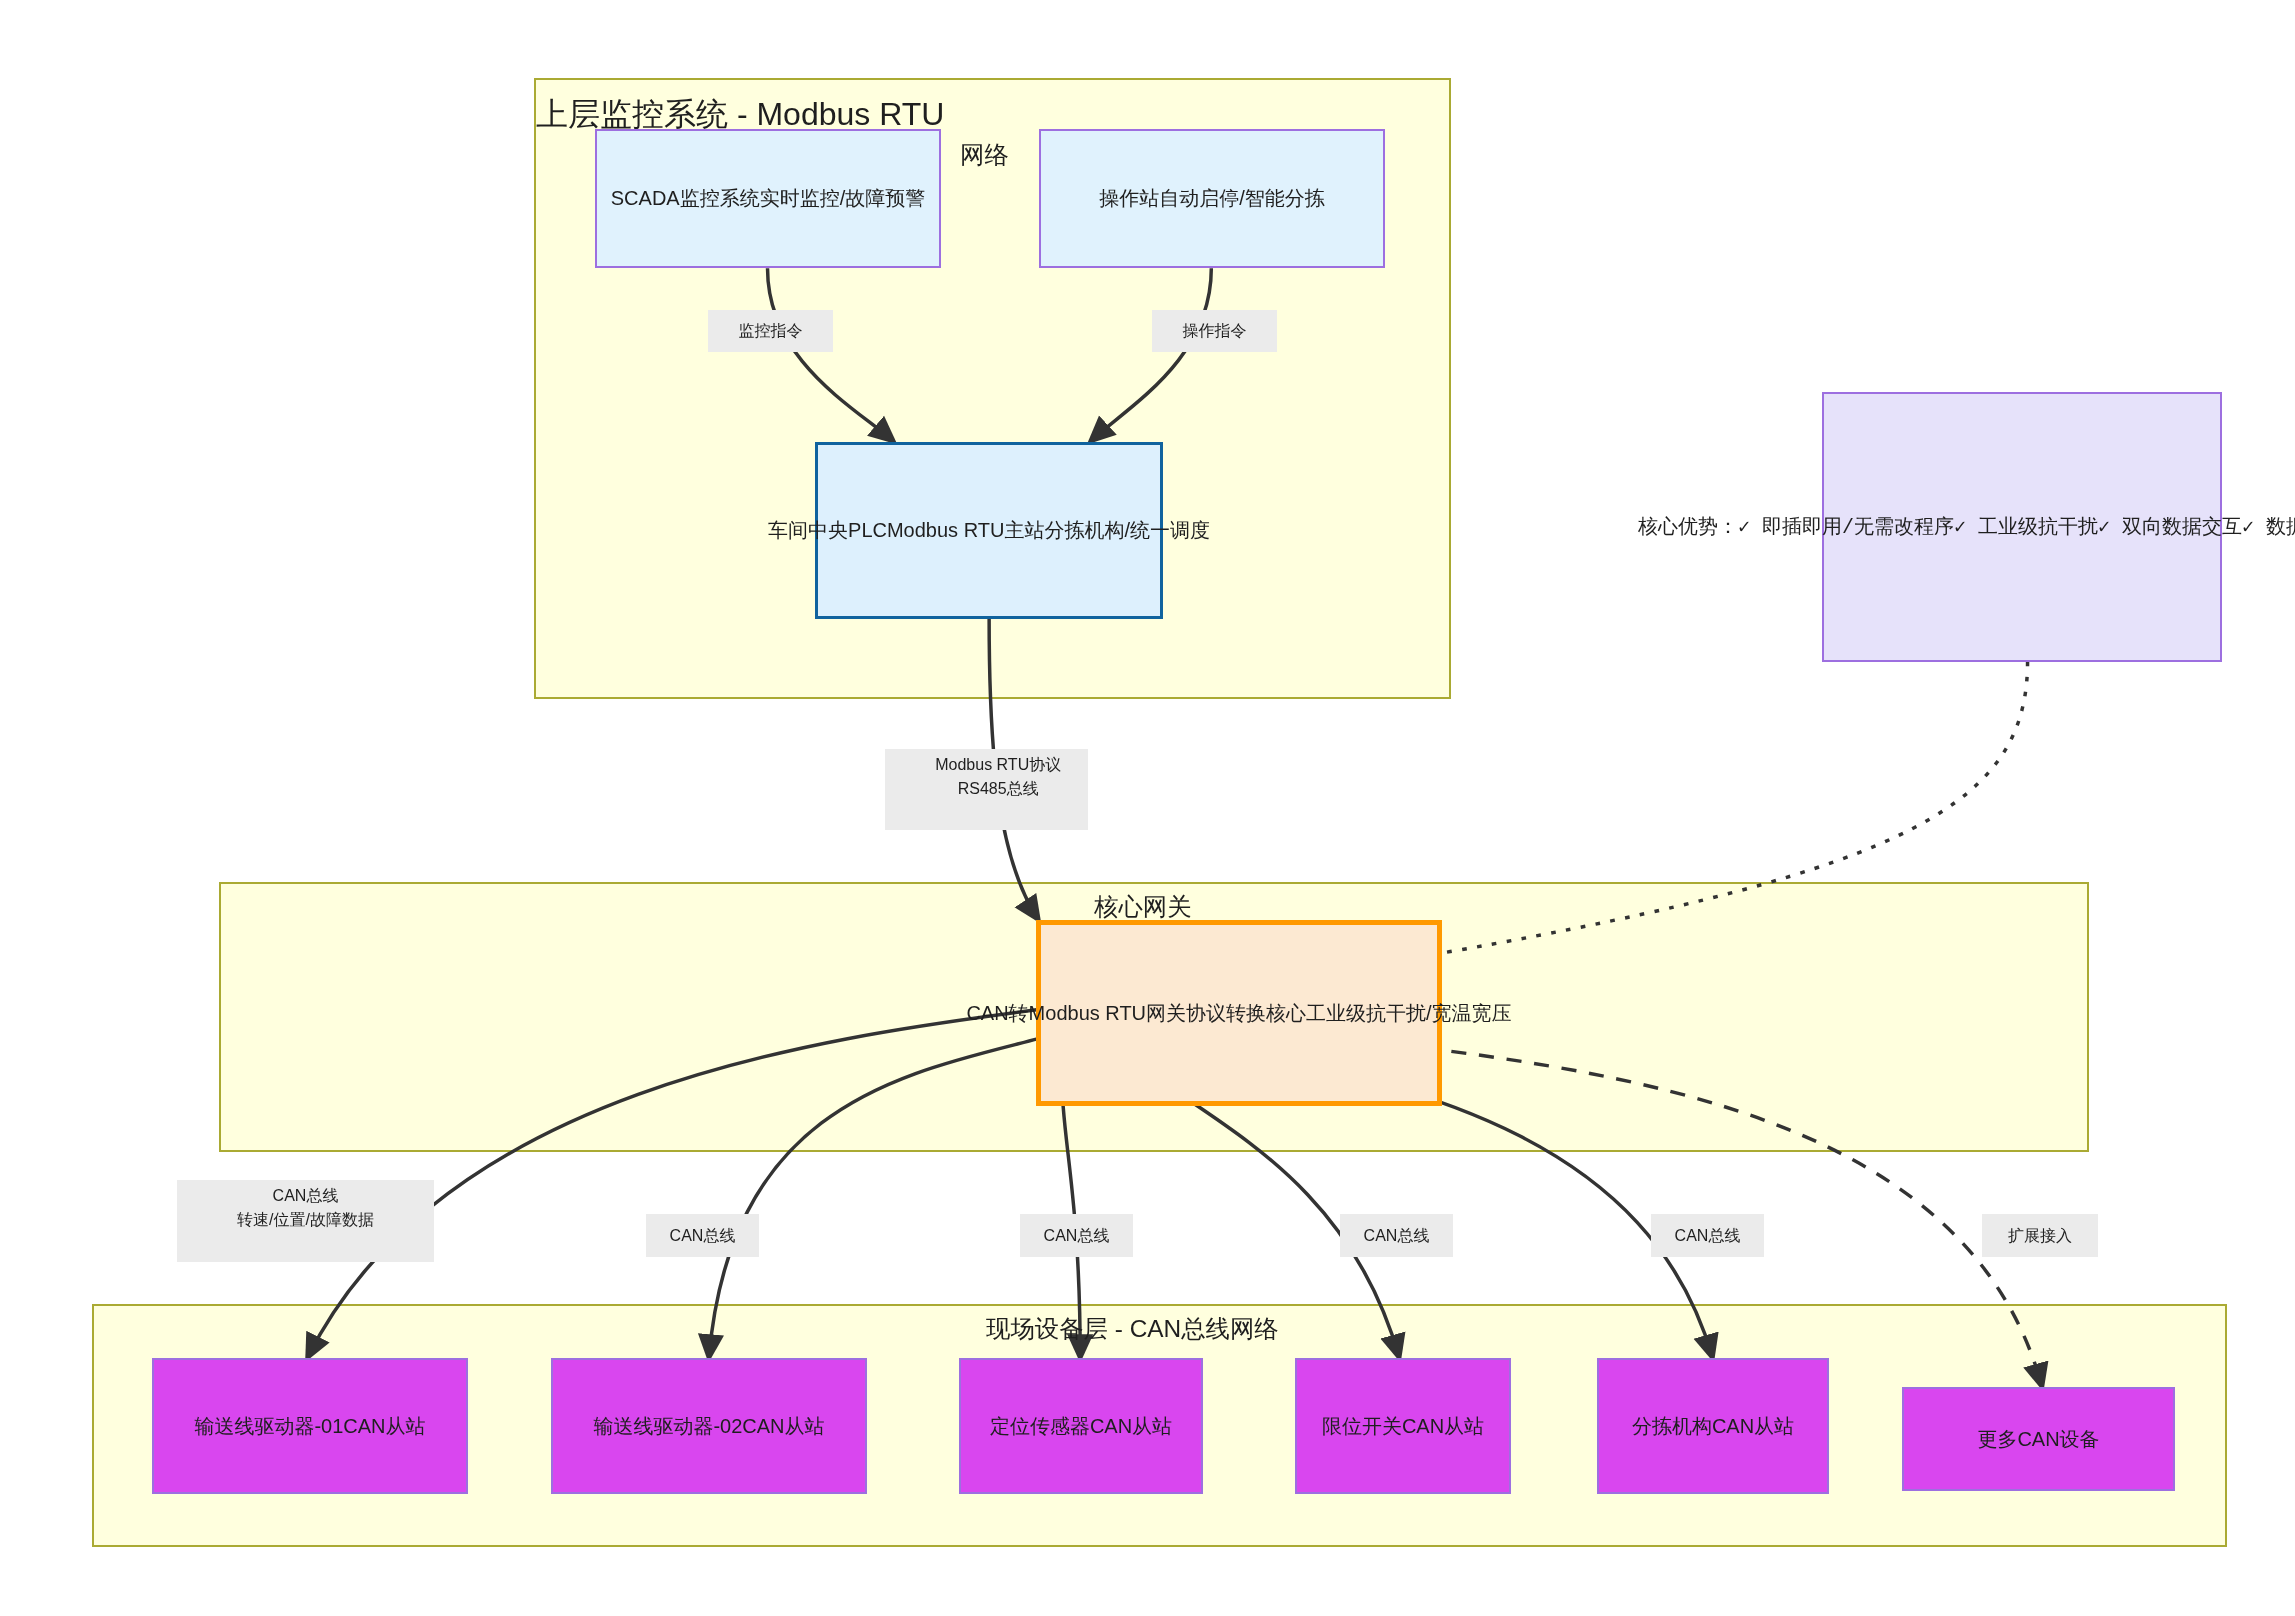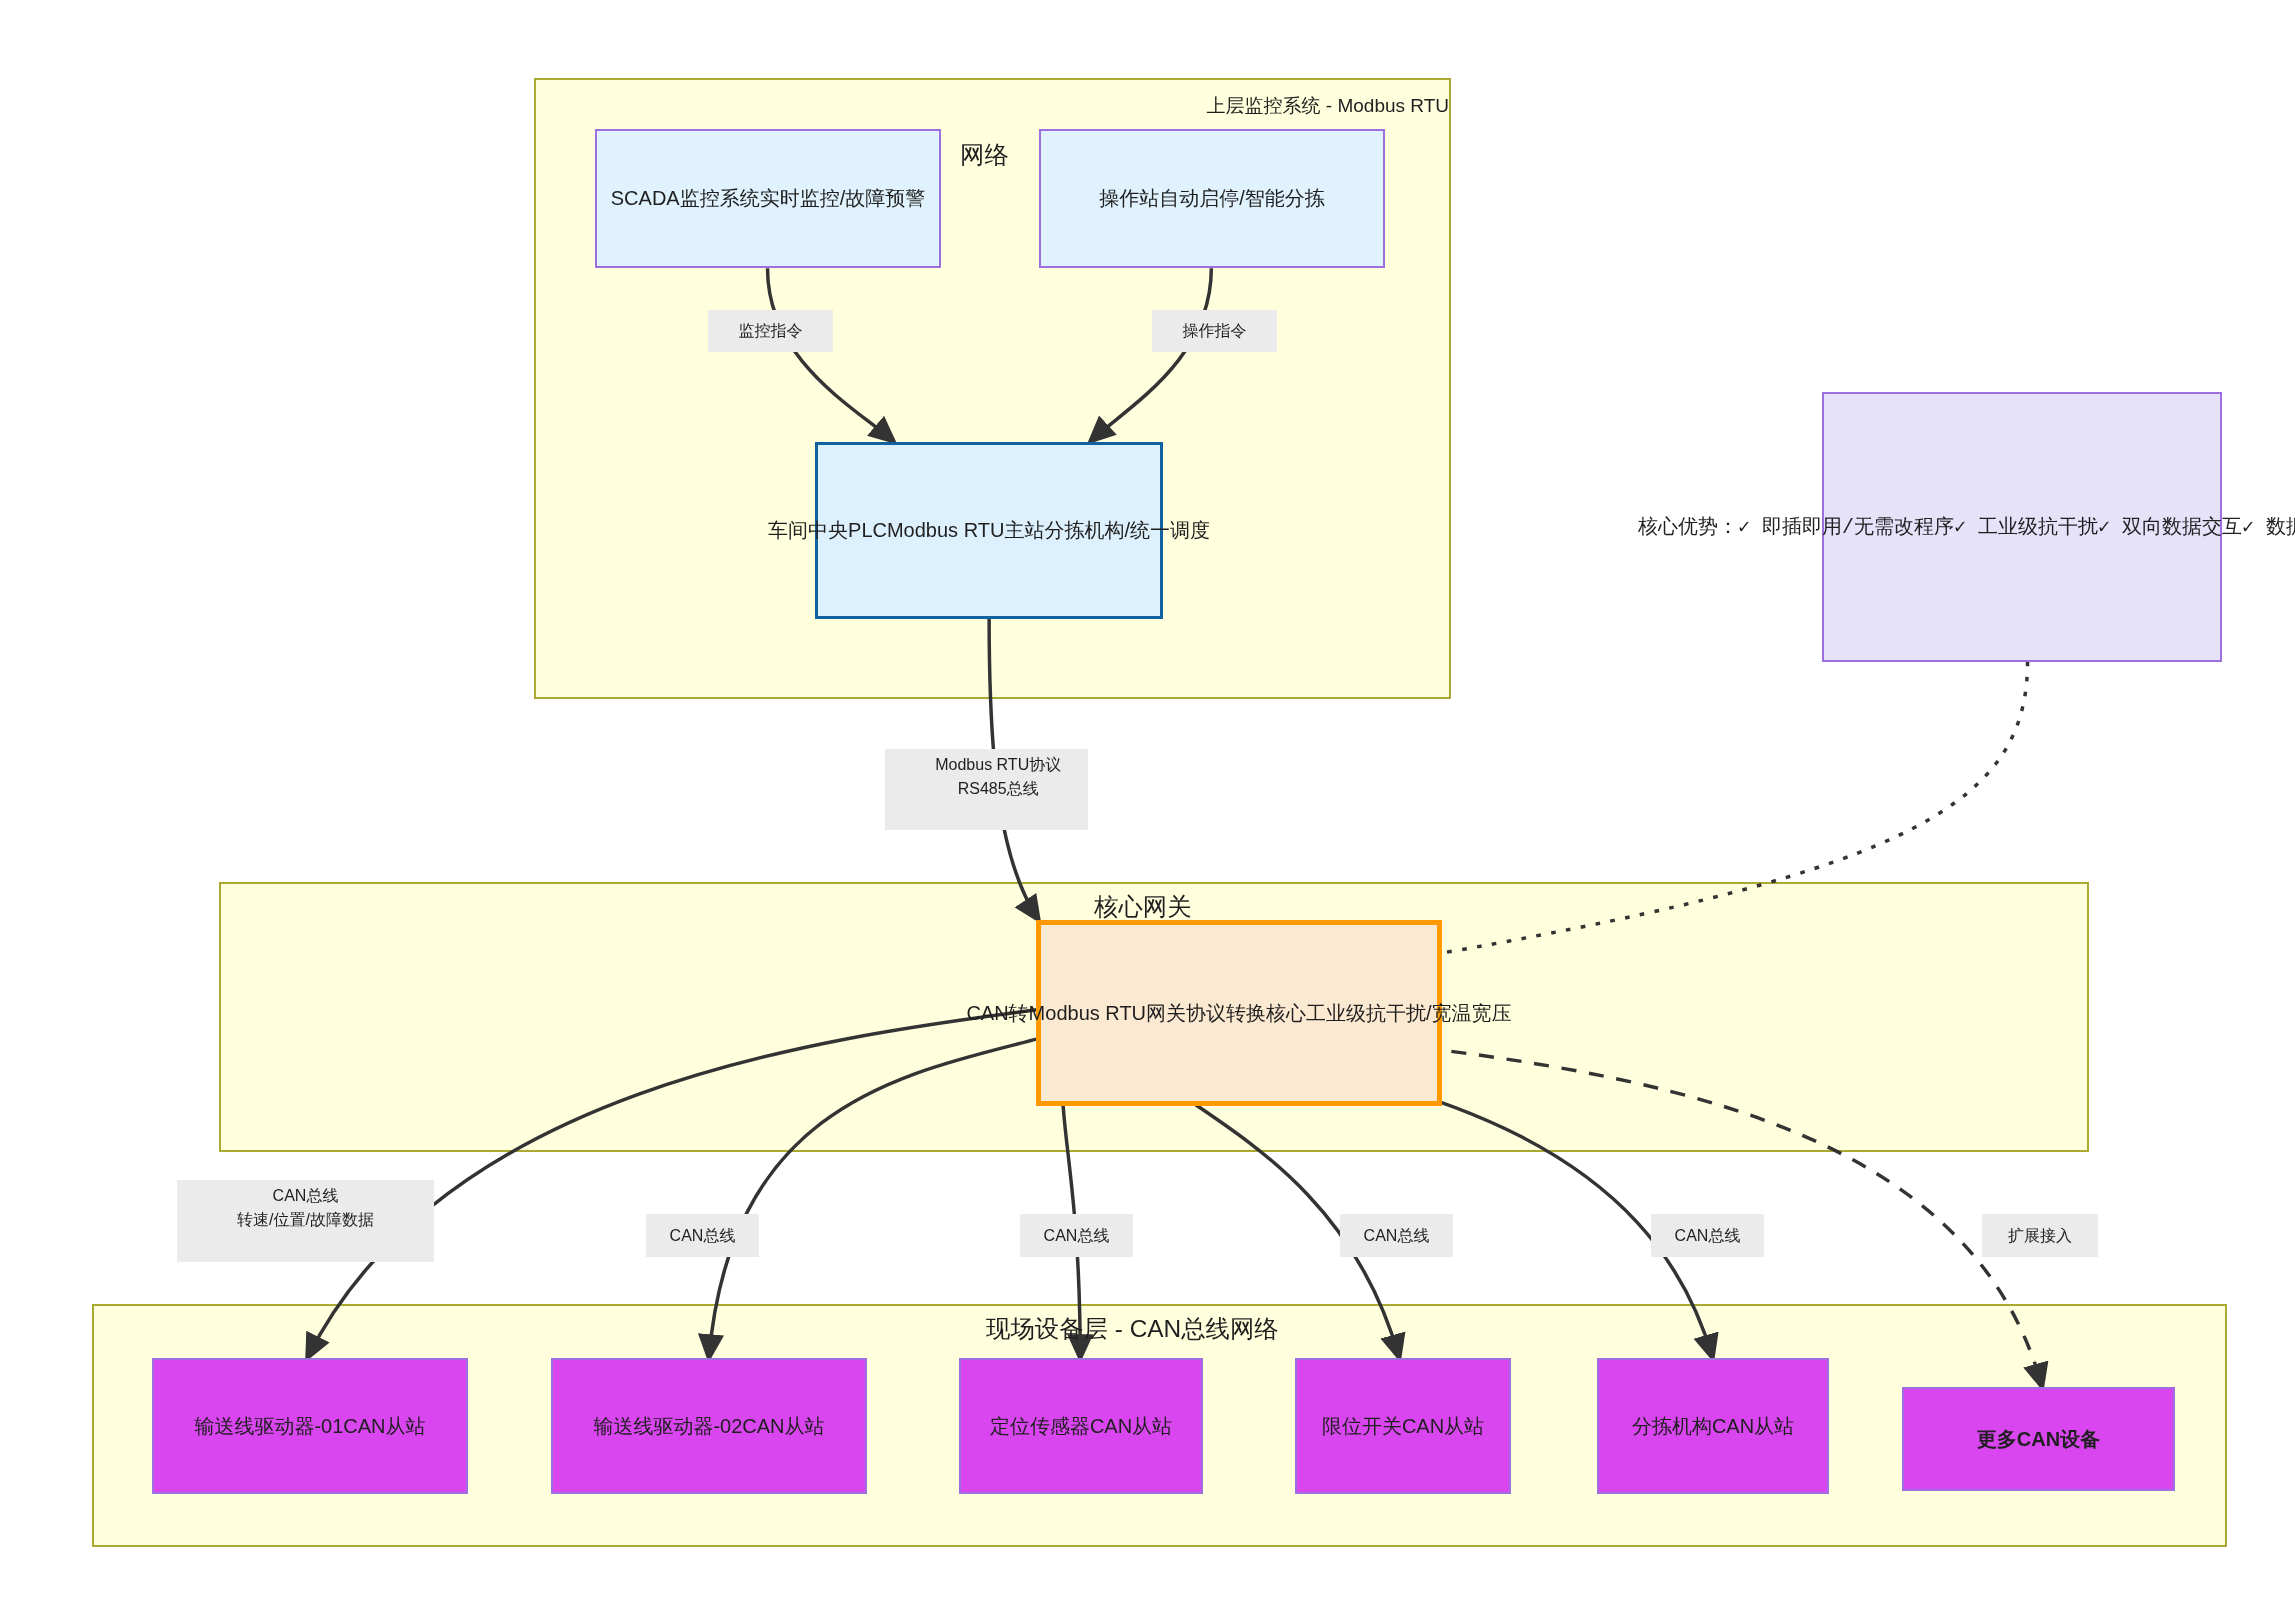--- a/index.html
+++ b/index.html
@@ -27,22 +27,22 @@
     position: absolute;
     background: #ffffde;
     border: 2.9px solid #aaaa33;
     box-sizing: border-box;
   }
   .subgraph-title {
     position: absolute;
     left: 0;
     right: 0;
     top: 12.8px;
-    text-align: right;
-    font-size: 19px;
+    text-align: left;
+    font-size: 32px;
     color: #1f1f1f;
     white-space: nowrap;
   }
   .node {
     position: absolute;
     box-sizing: border-box;
     display: flex;
     flex-direction: row;
     align-items: center;
     justify-content: center;
@@ -188,21 +188,21 @@
   <div class="node node-device" style="left:1295px; top:1358px; width:216px; height:136px;">
     <span class="line">限位开关</span>
     <span class="line">CAN从站</span>
   </div>
 
   <div class="node node-device" style="left:1597px; top:1358px; width:232px; height:136px;">
     <span class="line">分拣机构</span>
     <span class="line">CAN从站</span>
   </div>
 
-  <div class="node node-device" style="left:1902px; top:1387px; width:273px; height:104px;font-weight:bold;">
+  <div class="node node-device" style="left:1902px; top:1387px; width:273px; height:104px;">
     <span class="line">更多CAN设备</span>
   </div>
 
   <div class="edge-label" style="left:708px; top:310px; width:125px; height:42px; line-height:39px;">监控指令</div>
 
   <div class="edge-label" style="left:1152px; top:310px; width:125px; height:42px; line-height:39px;">操作指令</div>
 
   <div class="edge-label" style="left:885px; top:749px; width:203px; height:81px; padding-top:3.5px;padding-left:28px;">
     <span class="line">Modbus RTU协议</span><br>
     <span class="line">RS485总线</span>

